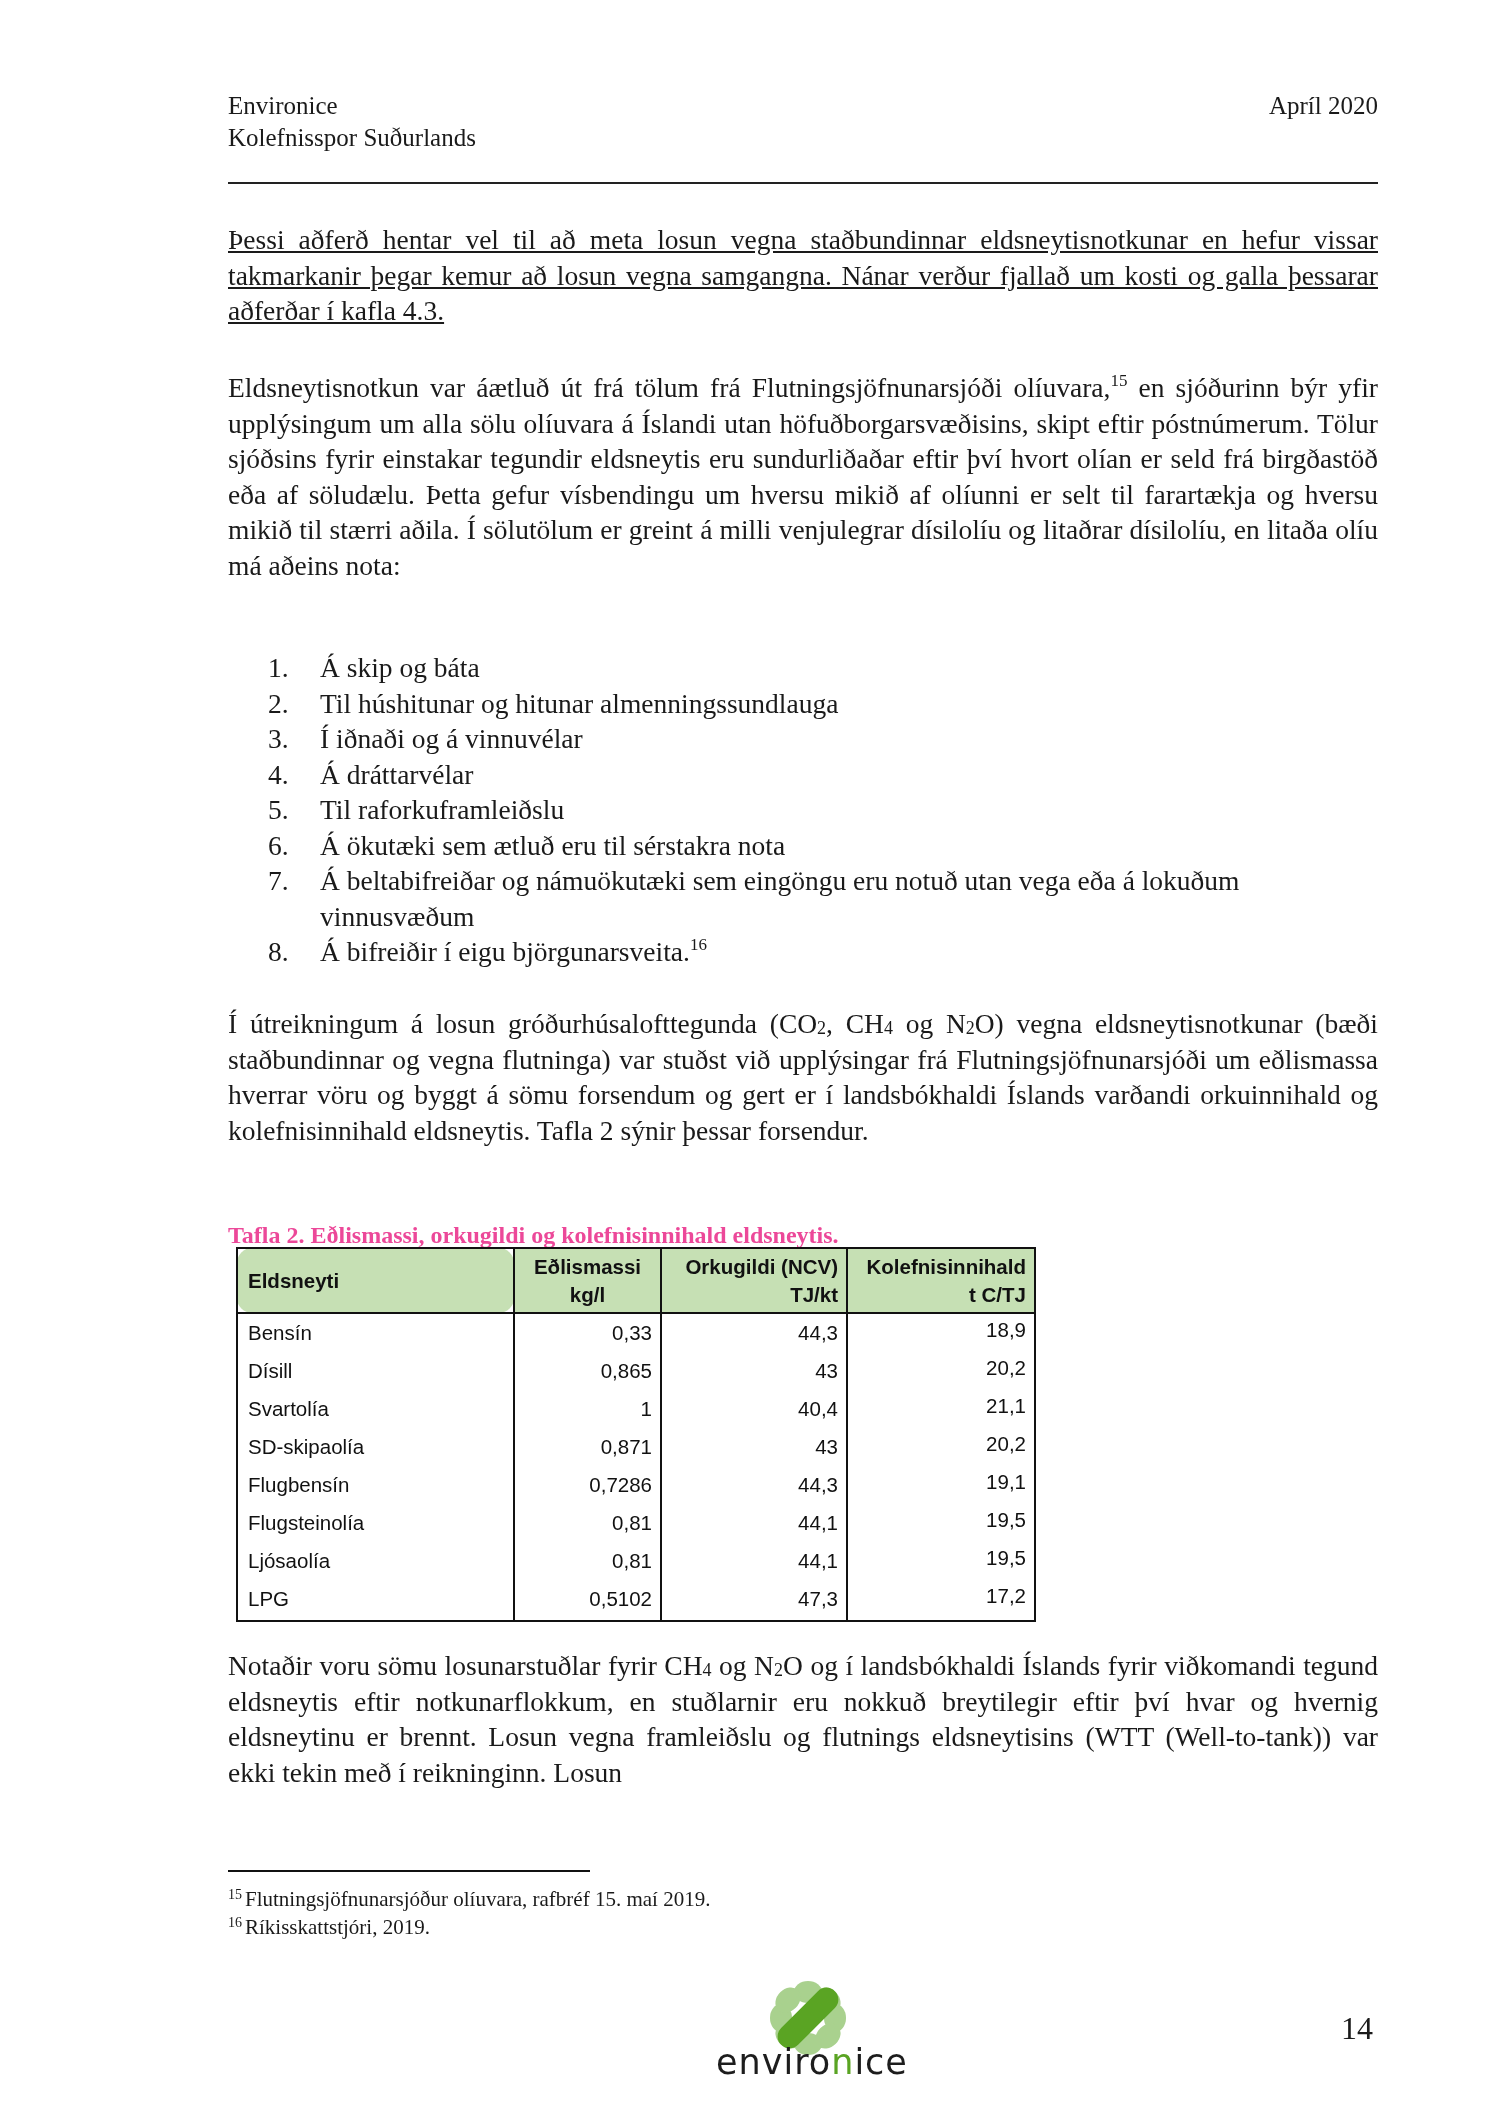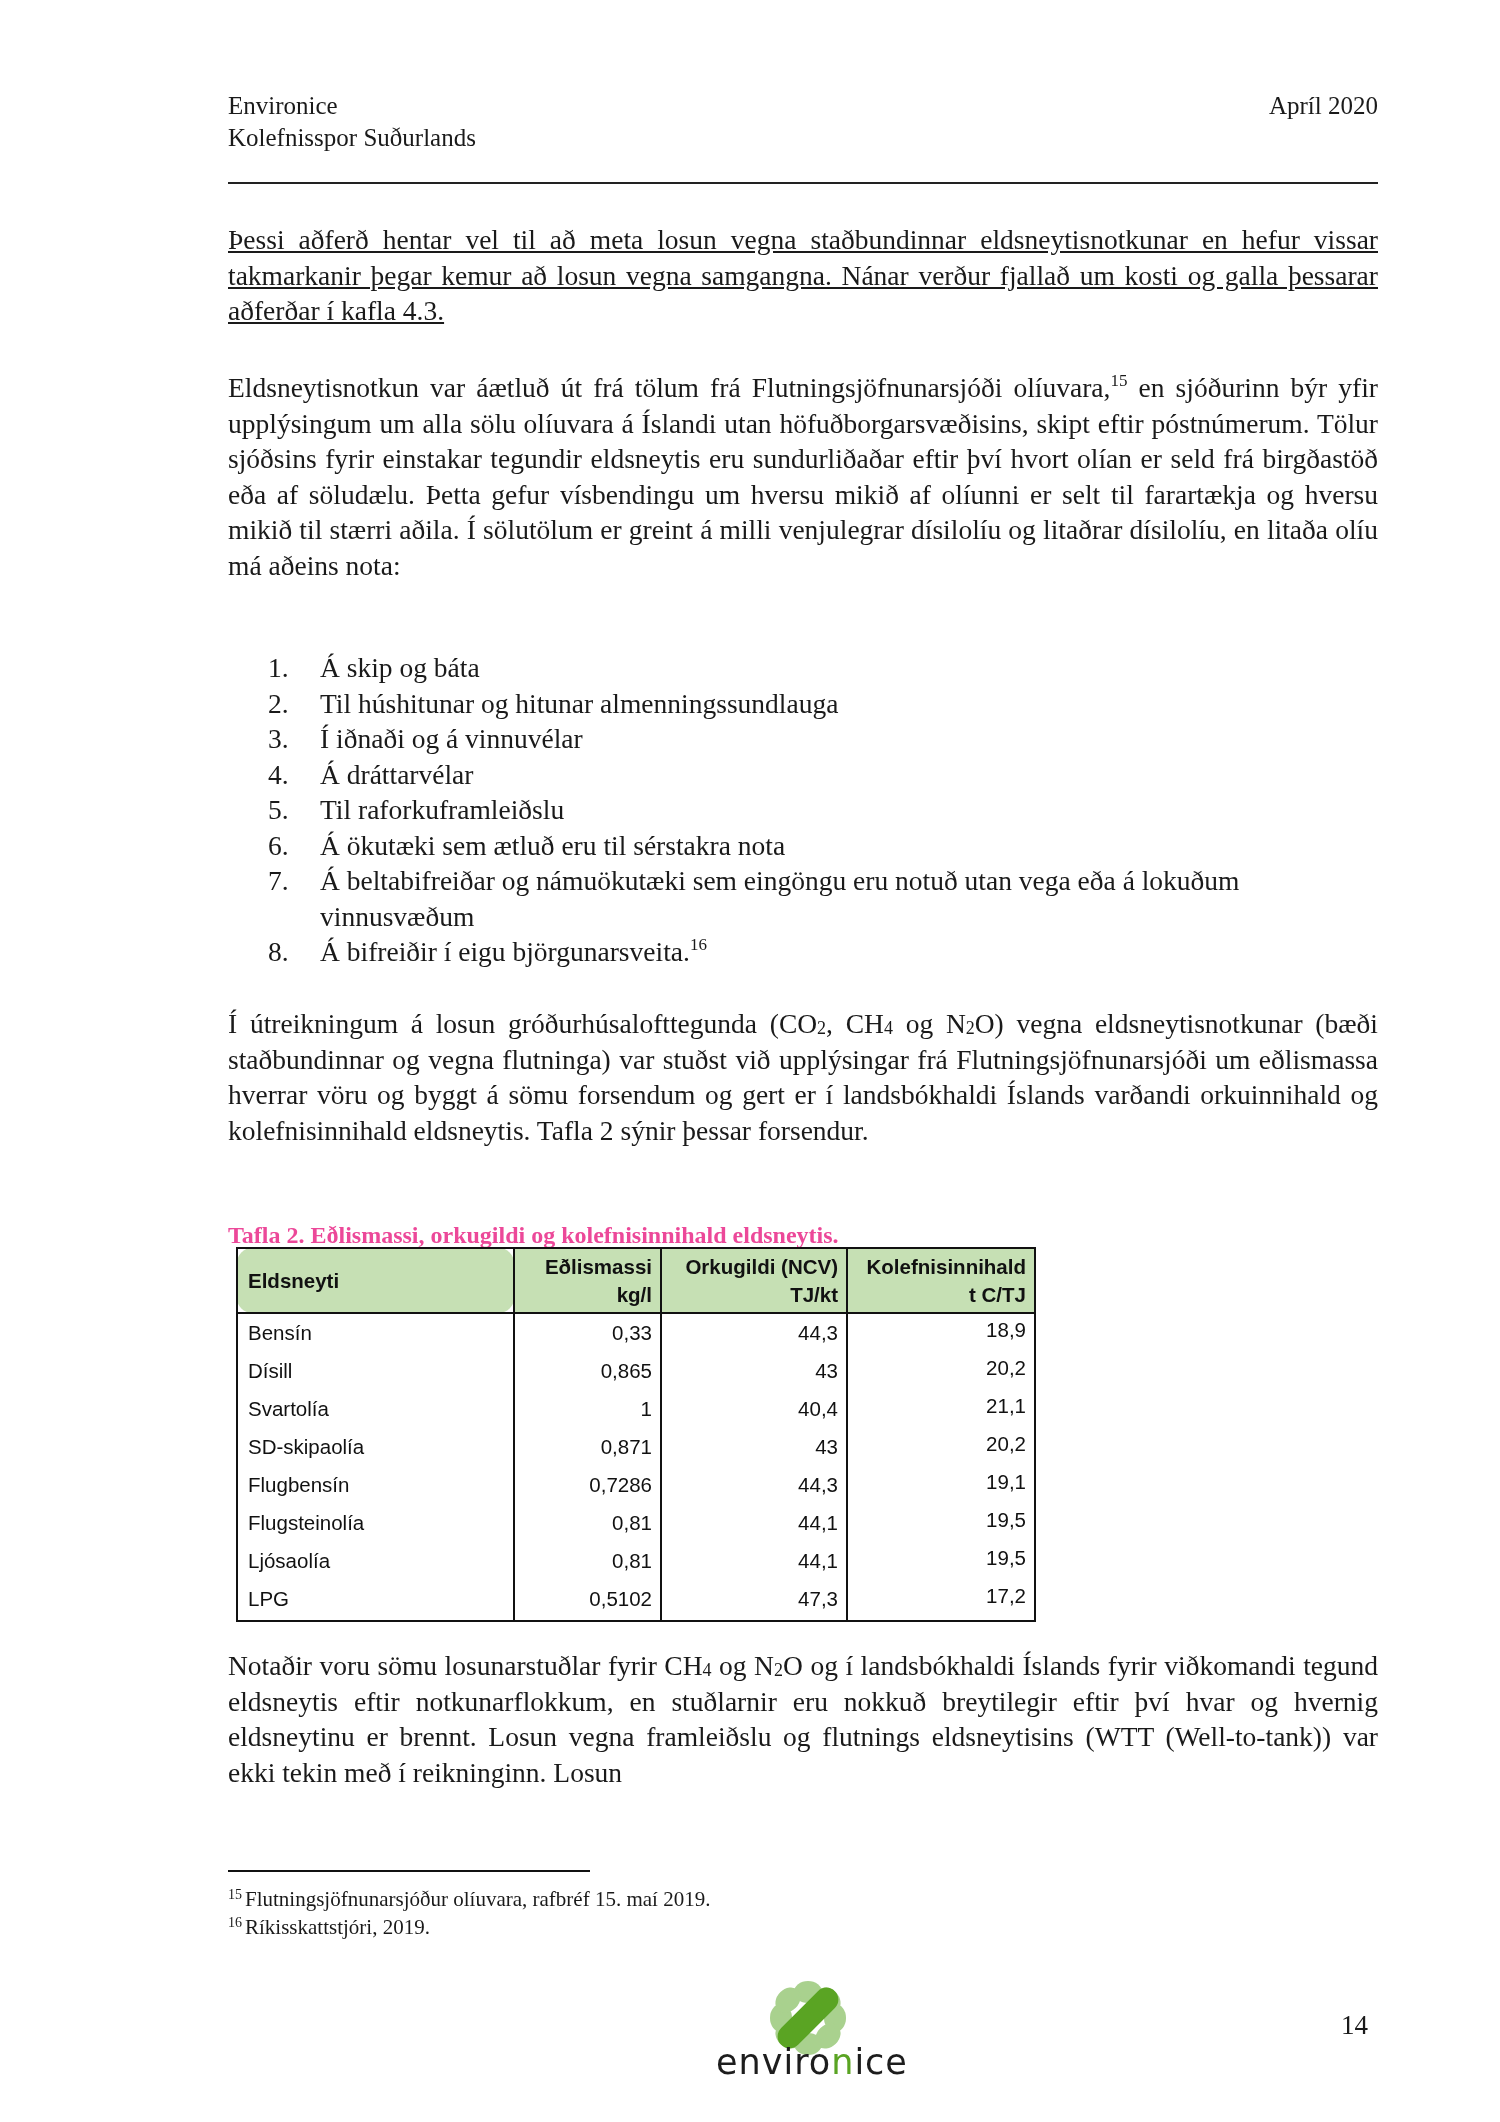--- a/index.html
+++ b/index.html
@@ -29,41 +29,41 @@
     .caption { position: absolute; left: 180px; top: 1222px; font-size: 24px; font-weight: bold;
       color: #ec4899; font-family: "Liberation Serif", serif; }
 
     table.fuel { position: absolute; left: 188px; top: 1247px; border-collapse: collapse;
       font-family: "Liberation Sans", "DejaVu Sans", sans-serif; font-size: 20.5px; color: #111; }
     table.fuel th, table.fuel td { border-left: 2px solid #111; border-right: 2px solid #111; padding: 0 8px; }
     table.fuel { border: 2.5px solid #111; }
     table.fuel thead th { background: #c6e0b4; font-weight: bold; border-bottom: 2px solid #111;
       height: 63px; line-height: 28px; vertical-align: middle; }
     table.fuel thead th.c0 { text-align: left; width: 257px; padding-left: 10px; border-radius: 15px; }
-    table.fuel thead th.c1 { text-align: right; width: 129px; }
+    table.fuel thead th.c1 { width: 129px; }
     table.fuel thead th.c2 { text-align: right; width: 168px; }
     table.fuel thead th.c3 { text-align: right; width: 170px; }
     table.fuel tbody td { height: 38px; line-height: 36px; }
     table.fuel tbody td.c0 { text-align: left; padding-left: 10px; }
     table.fuel tbody td.num { text-align: right; }
     table.fuel tbody td.c3 { vertical-align: top; line-height: 32px; padding-left: 25px; }
     table.fuel tbody tr:last-child td { padding-bottom: 2px; }
 
     .p4 { top: 1648px; }
 
     .fn-rule { position: absolute; left: 180px; top: 1870px; width: 362px; height: 0; border-top: 2px solid #111; }
     .footnotes { position: absolute; left: 180px; top: 1885px; font-size: 21px; line-height: 28px; }
     .footnotes sup { font-size: 14px; line-height: 0; vertical-align: 7px; margin-right: 3px; }
 
     .logo { position: absolute; left: 660px; top: 1978px; width: 200px; height: 120px; }
     .logo-text { position: absolute; left: 668px; top: 2042px; font-family: "DejaVu Sans", sans-serif;
       font-size: 35px; letter-spacing: 1px; color: #1d1d1d; font-weight: normal; }
     .logo-text .accent { color: #5aa423; }
 
-    .pageno { position: absolute; left: 1293px; top: 2010px; font-size: 27px; }
+    .pageno { position: absolute; left: 1293px; top: 2010px; font-size: 32px; }
   </style>
 </head>
 <body>
 
 <div class="page">
 
   <div class="hdr">
     <div class="left">
       <div>Environice</div>
       <div>Kolefnisspor Suðurlands</div>

